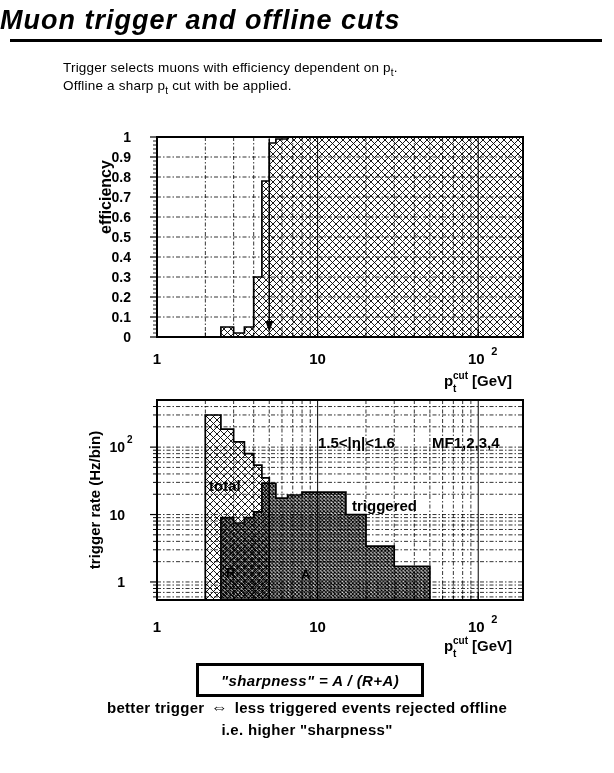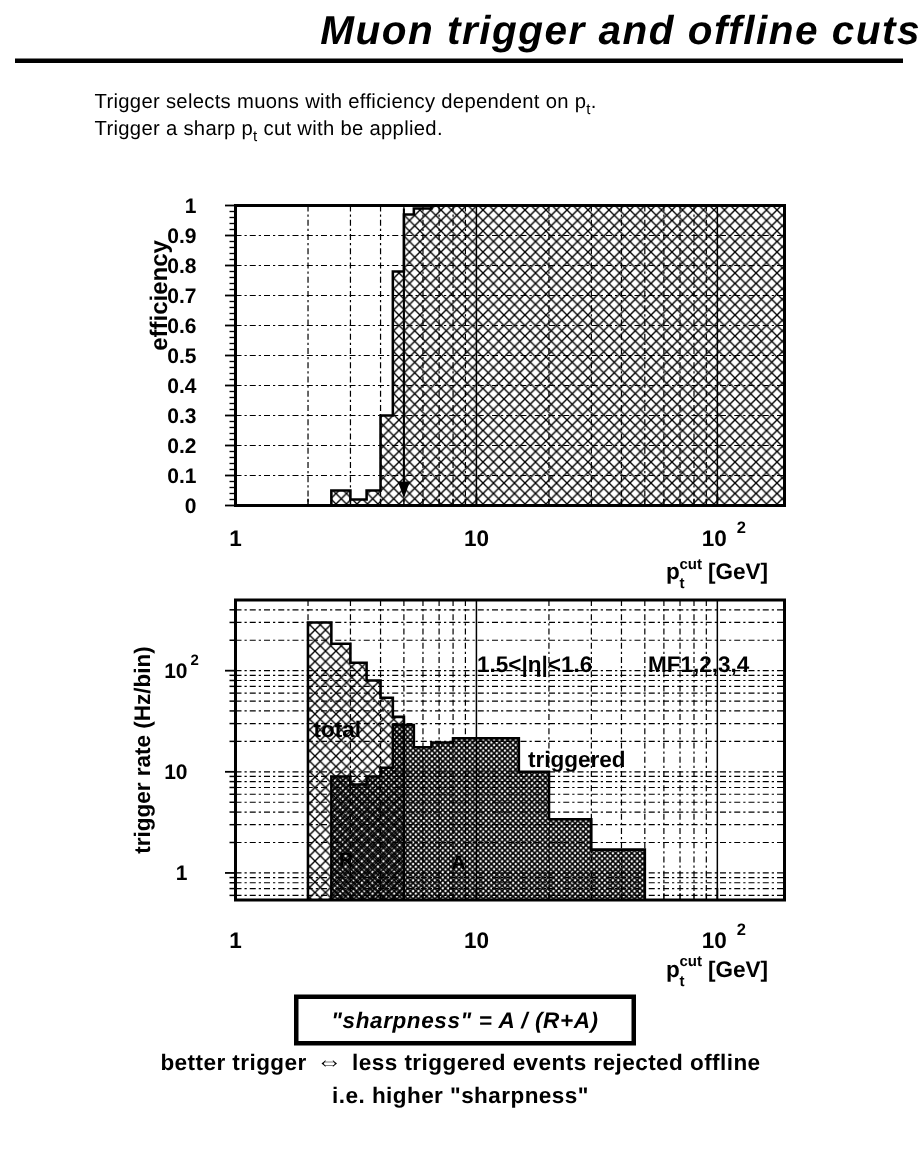--- a/index.html
+++ b/index.html
@@ -1,18 +1,18 @@
 <!DOCTYPE html>
 <html><head>
 <meta charset="utf-8">
 <style>
   html,body{margin:0;padding:0;background:#fff;}
   .page{position:relative;width:614px;height:773px;background:#ffffff;color:#000;
         font-family:"Liberation Sans",sans-serif;overflow:hidden;}
-  .title{position:absolute;top:5px;left:0;width:100%;text-align:right;
+  .title{position:absolute;top:5px;left:0;width:100%;text-align:left;
          font-size:27px;font-weight:bold;font-style:italic;letter-spacing:1px;}
   .title-rule{position:absolute;top:39px;left:10px;width:592px;height:0;
          border-top:3px solid #000;}
   .intro{position:absolute;left:63px;top:59px;font-size:13.5px;font-weight:normal;
          line-height:18px;letter-spacing:0.2px;}
   sub.sub{font-size:10px;line-height:0;}
   #plot-svg{position:absolute;left:0;top:0;}
   .formula-box{position:absolute;left:196px;top:663px;width:222px;height:28px;
          border:3px solid #000;display:flex;align-items:center;justify-content:center;
          font-size:15px;font-weight:bold;font-style:italic;letter-spacing:0.4px;background:#fff;}
@@ -23,21 +23,21 @@
 </head>
 <body>
 
 <div class="page">
 
   <div class="title">Muon trigger and offline cuts</div>
   <div class="title-rule"></div>
 
   <div class="intro">
     <div><span>Trigger selects muons with efficiency dependent on p</span><sub class="sub">t</sub><span>.</span></div>
-    <div><span>Trigger a sharp p</span><sub class="sub">t</sub><span> cut with be applied.</span></div>
+    <div><span>Offline a sharp p</span><sub class="sub">t</sub><span> cut with be applied.</span></div>
   </div>
 
   <svg id="plot-svg" width="614" height="773" viewBox="0 0 614 773">
       <defs>
         <pattern id="crosshatch-light" width="7" height="7" patternUnits="userSpaceOnUse">
           <path d="M0 0 L7 7 M7 0 L0 7" stroke="#000" stroke-width="0.9" fill="none"></path>
         </pattern>
         <pattern id="crosshatch-dense" width="3.6" height="3.6" patternUnits="userSpaceOnUse">
           <path d="M0 0 L3.6 3.6 M3.6 0 L0 3.6" stroke="#000" stroke-width="1.15" fill="none"></path>
         </pattern>

